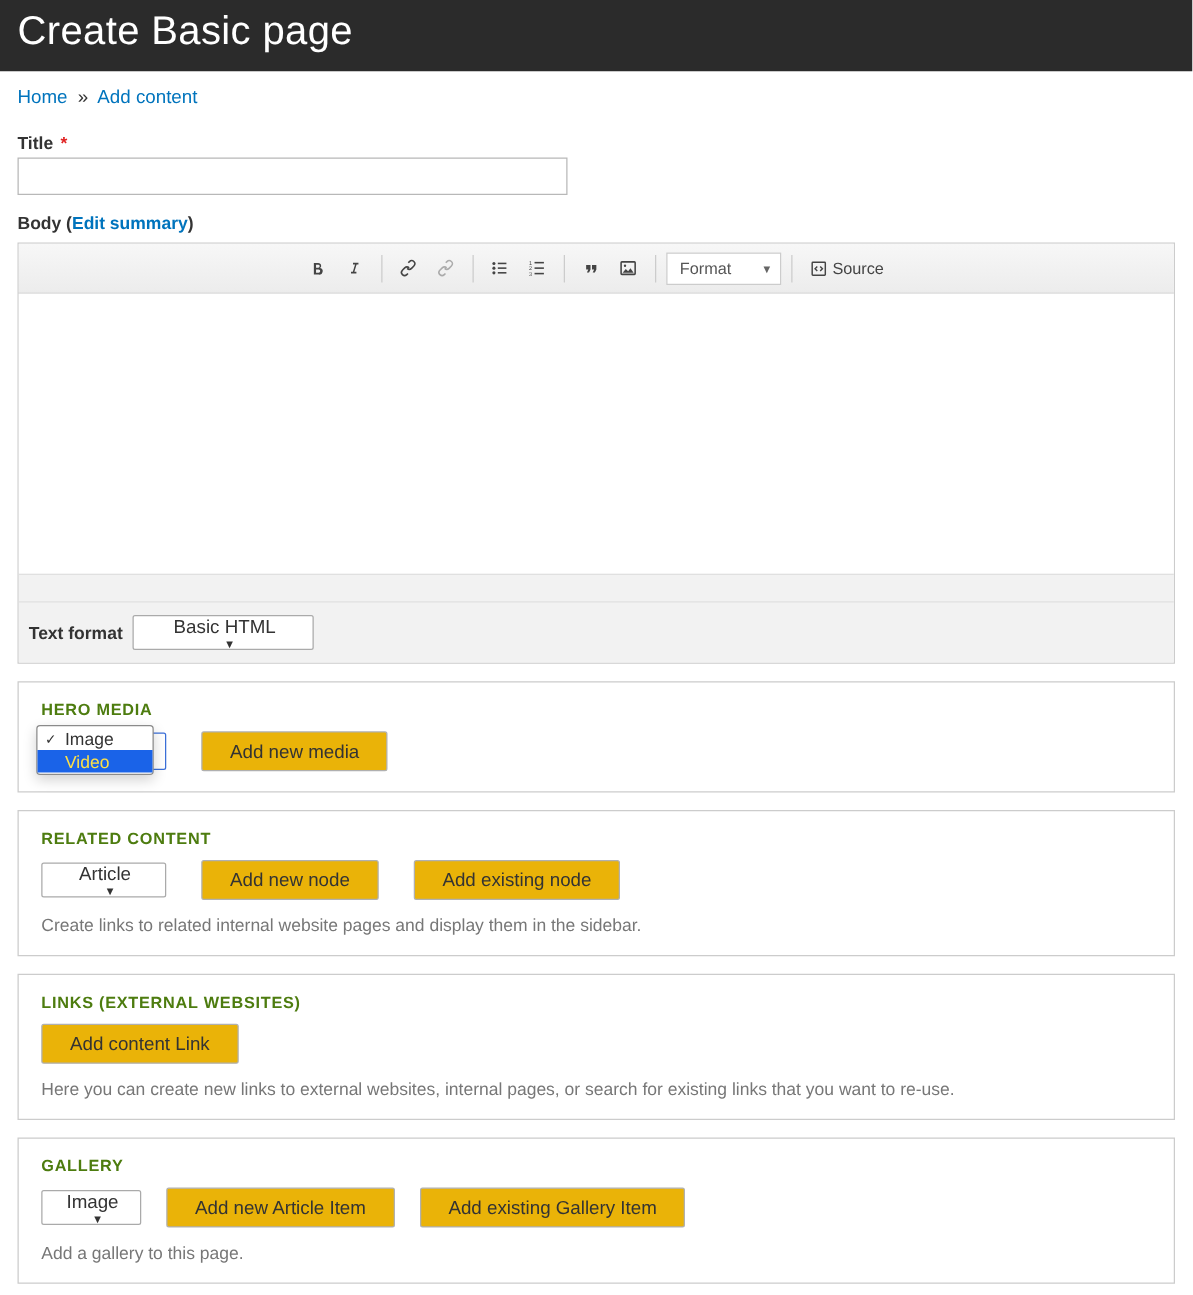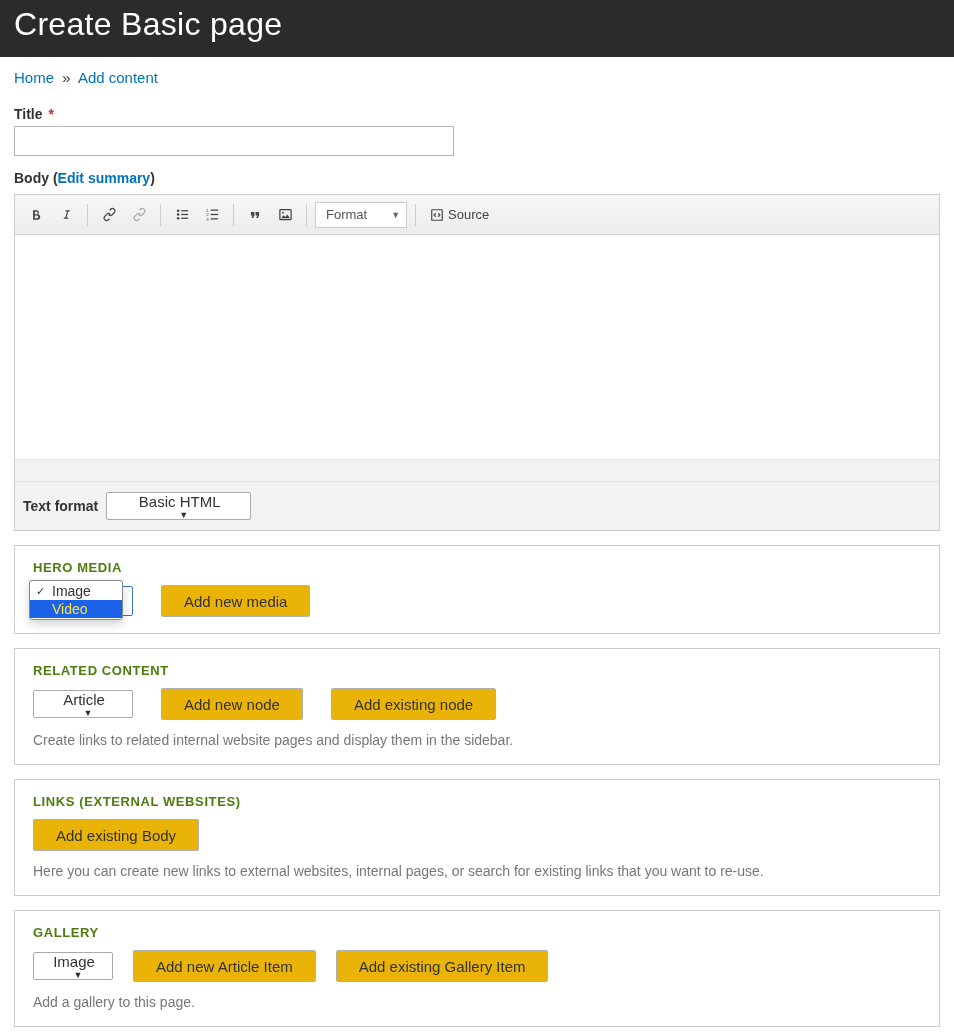--- a/index.html
+++ b/index.html
@@ -56,20 +56,21 @@
     margin-top: 4px;
   }
   .ck-toolbar {
     display: flex;
     align-items: center;
     height: 40px;
     background: linear-gradient(#f7f7f7, #ececec);
     border-bottom: 1px solid #d0d0d0;
     padding: 0 8px;
     gap: 4px;
+    justify-content: center;
   }
   .ck-btn {
     width: 26px; height: 26px;
     display: flex; align-items: center; justify-content: center;
     color: #444;
     border-radius: 2px;
   }
   .ck-sep {
     width: 1px; height: 22px; background: #ccc; margin: 0 4px;
   }
@@ -332,21 +333,21 @@
       </div>
       <button class="action-btn">Add new node</button>
       <button class="action-btn">Add existing node</button>
     </div>
     <div class="helper-text">Create links to related internal website pages and display them in the sidebar.</div>
   </div>
 
   <div class="fieldset">
     <div class="fieldset-title">LINKS (EXTERNAL WEBSITES)</div>
     <div class="fieldset-row" style="gap:20px">
-      <button class="action-btn">Add existing Body</button>
+      <button class="action-btn">Add content Link</button>
     </div>
     <div class="helper-text">Here you can create new links to external websites, internal pages, or search for existing links that you want to re-use.</div>
   </div>
 
   <div class="fieldset">
     <div class="fieldset-title">GALLERY</div>
     <div class="fieldset-row" style="gap:20px">
       <div class="select-box" style="min-width:80px">
         <span>Image</span>
         <span class="tri">▼</span>

